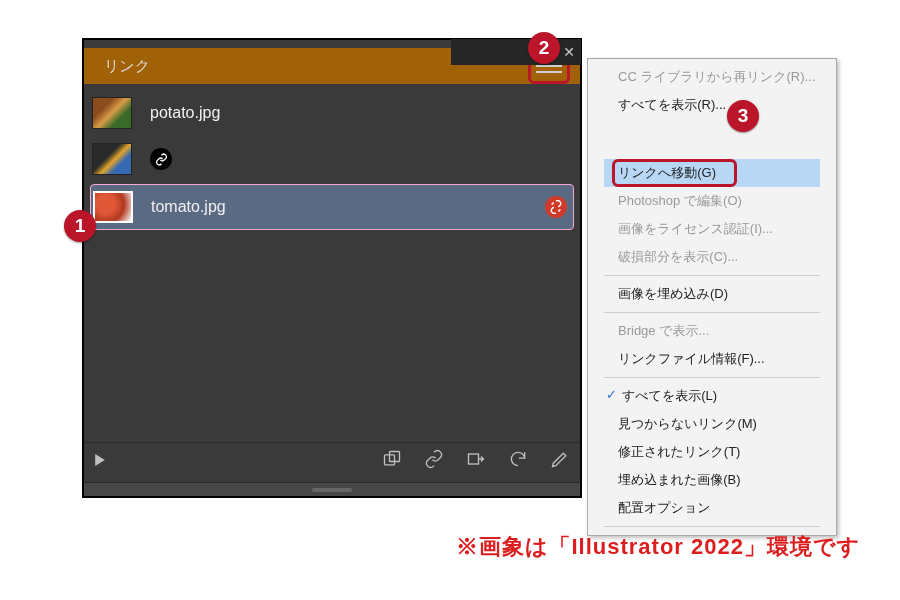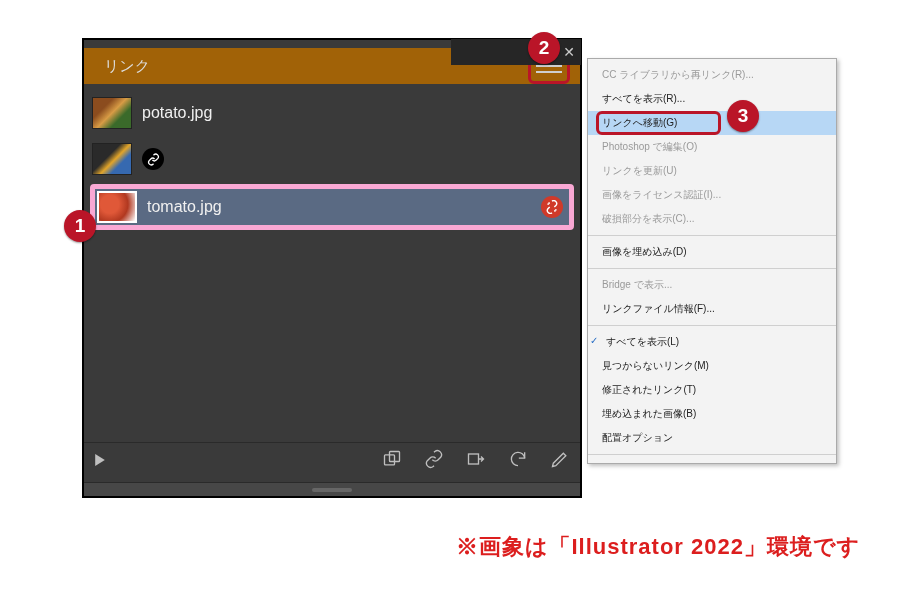--- a/index.html
+++ b/index.html
@@ -49,26 +49,26 @@
   .hamburger-box {
     border: 3px solid #ba1528;
     border-radius: 6px;
     padding: 4px 5px;
   }
 
   .link-list { padding: 6px 6px 0 6px; }
   .link-row {
     display: flex; align-items: center;
     height: 46px; padding: 0 6px 0 2px;
-    gap: 10px;
+    gap: 18px;
     cursor: pointer;
   }
   .link-row.selected {
     background: #5a6a83;
-    border: 5px solid #f9a8d4;
+    border: 1px solid #f9a8d4;
     border-radius: 4px;
     margin-top: 2px;
   }
   .thumb {
     width: 40px; height: 32px;
     background: #999;
     border: 1px solid #222;
     flex-shrink: 0;
   }
   .thumb.potato {
@@ -110,32 +110,32 @@
   }
 
   
   .menu {
     position: absolute;
     left: 587px; top: 58px;
     width: 250px;
     background: #f3f3f3;
     border: 1px solid #aaa;
     box-shadow: 2px 2px 4px rgba(0,0,0,.25);
-    font-size: 10px;
+    font-size: 13px;
     color: #222;
-    padding: 4px 0;
+    padding: 4px 16px;
   }
   .menu .item {
     padding: 5px 14px;
     white-space: nowrap;
     cursor: pointer;
     position: relative;
   }
   .menu .item.disabled { color: #9a9a9a; cursor: default; }
-  .menu .item.highlight { background: #b7d7f5; }
+  .menu .item.highlight { background: #b7d7f5; margin-top: 40px; }
   .menu .item.highlight .hl-box {
     position: absolute; left: 8px; top: 0; bottom: 0;
     width: 125px;
     border: 3px solid #ba1528;
     border-radius: 6px;
     pointer-events: none;
   }
   .menu hr {
     border: none; border-top: 1px solid #cfcfcf; margin: 4px 0;
   }
@@ -264,21 +264,20 @@
   <div class="panel-bottom-strip">
     <div class="grip"></div>
   </div>
 </div>
 
 <div class="menu" id="menu">
     <div class="item disabled">CC ライブラリから再リンク(R)...</div>
     <div class="item">すべてを表示(R)...</div>
     <div class="item highlight">リンクへ移動(G)<span class="hl-box"></span></div>
     <div class="item disabled">Photoshop で編集(O)</div>
-    <div class="item disabled">リンクを更新(U)</div>
     <div class="item disabled">画像をライセンス認証(I)...</div>
     <div class="item disabled">破損部分を表示(C)...</div>
     <hr>
     <div class="item">画像を埋め込み(D)</div>
     <hr>
     <div class="item disabled">Bridge で表示...</div>
     <div class="item">リンクファイル情報(F)...</div>
     <hr>
     <div class="item check">すべてを表示(L)</div>
     <div class="item">見つからないリンク(M)</div>

